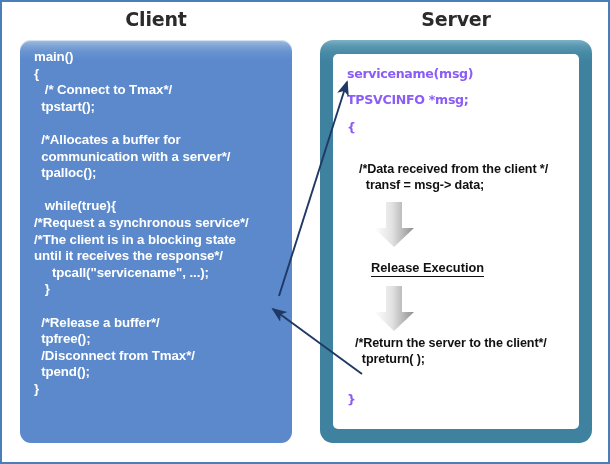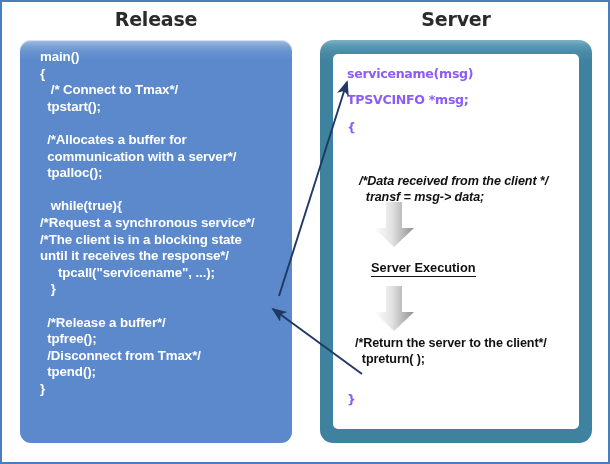--- a/index.html
+++ b/index.html
@@ -43,21 +43,21 @@
     background:
       linear-gradient(to bottom,
         #a8c0e0 0px,
         #8fb0dc 3px,
         #7aa0d4 7px,
         #6793d0 12px,
         #5b89cb 20px,
         #5b89cb 100%);
     box-shadow: inset 0 1px 0 rgba(255,255,255,.55);
     box-sizing: border-box;
-    padding: 9px 6px 6px 20px;
+    padding: 9px 6px 6px 14px;
   }
   #client-code {
     margin: 0;
     font-family: "Liberation Sans", sans-serif;
     font-size: 13.3px;
     font-weight: 700;
     line-height: 16.6px;
     color: #ffffff;
     white-space: pre;
     letter-spacing: -0.1px;
@@ -108,21 +108,21 @@
     font-weight: 700;
     color: #111111;
     white-space: pre;
     line-height: 15.5px;
     letter-spacing: -0.1px;
   }
   #srv-line-service { left: 14px; top: 12px; }
   #srv-line-tpsvcinfo { left: 14px; top: 38px; }
   #srv-line-openbrace { left: 14px; top: 66px; }
   #srv-line-closebrace { left: 14px; top: 338px; }
-  #srv-block-data { left: 26px; top: 120px; font-style: italic; }
+  #srv-block-data { left: 26px; top: 108px; }
   #srv-block-return { left: 22px; top: 282px; }
 
   #srv-service-exec {
     position: absolute;
     left: 38px;
     top: 206px;
     font-family: "Liberation Sans", sans-serif;
     font-size: 12.8px;
     font-weight: 700;
     color: #111111;
@@ -149,21 +149,21 @@
     width: 610px;
     height: 464px;
     pointer-events: none;
   }
 </style>
 </head>
 <body>
 
 <div id="page">
 
-  <div class="col-title" id="client-title">Release</div>
+  <div class="col-title" id="client-title">Client</div>
 
   <div class="col-title" id="server-title">Server</div>
 
   <div id="client-box">
     <pre id="client-code">main()
 {
    /* Connect to Tmax*/
   tpstart();
 
   /*Allocates a buffer for
@@ -200,21 +200,21 @@
         <defs>
           <linearGradient id="gstop1" x1="0" y1="0" x2="1" y2="0">
             <stop offset="0%" stop-color="#ffffff"></stop>
             <stop offset="45%" stop-color="#e2e2e2"></stop>
             <stop offset="100%" stop-color="#8f8f8f"></stop>
           </linearGradient>
         </defs>
         <polygon points="15,0 31,0 31,26 43,26 23,45 3,26 15,26" fill="url(#gstop1)"></polygon>
       </svg>
 
-      <div id="srv-service-exec">Server Execution</div>
+      <div id="srv-service-exec">Release Execution</div>
 
       <svg class="gray-arrow" id="gray-arrow-2" viewBox="0 0 46 46">
         <defs>
           <linearGradient id="gstop2" x1="0" y1="0" x2="1" y2="0">
             <stop offset="0%" stop-color="#ffffff"></stop>
             <stop offset="45%" stop-color="#e2e2e2"></stop>
             <stop offset="100%" stop-color="#8f8f8f"></stop>
           </linearGradient>
         </defs>
         <polygon points="15,0 31,0 31,26 43,26 23,45 3,26 15,26" fill="url(#gstop2)"></polygon>

